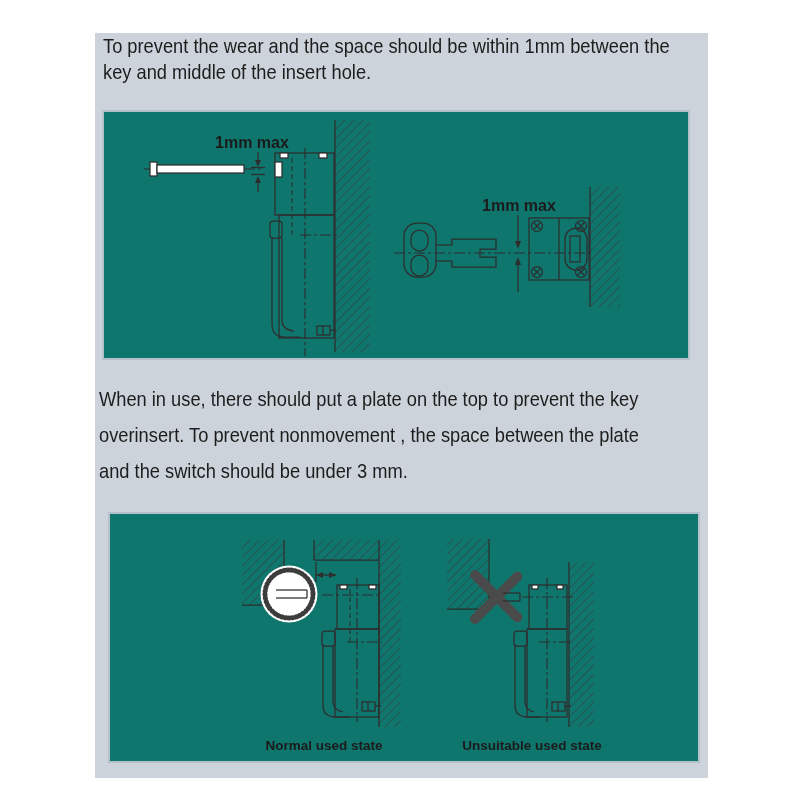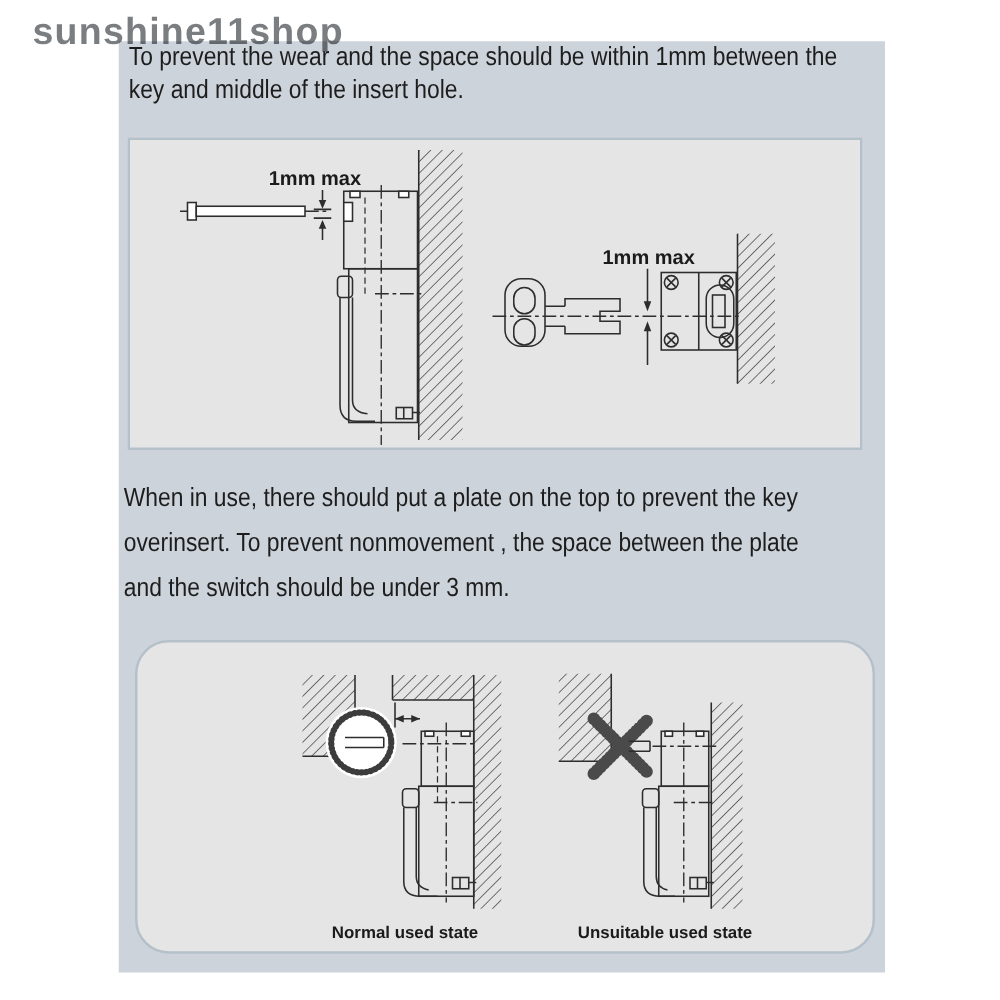--- a/index.html
+++ b/index.html
@@ -3,23 +3,23 @@
 <meta charset="utf-8">
 <style>
   html,body{margin:0;padding:0;background:#fff;}
   #stage{position:relative;width:724px;height:800px;background:#ffffff;overflow:hidden;
          font-family:"Liberation Sans",sans-serif;}
   #gray-panel{position:absolute;left:95px;top:33px;width:613px;height:745px;background:#ccd3da;}
   .instr{position:absolute;color:#1d1d1d;transform:scaleX(.87);transform-origin:left top;}
   .instr .ln{white-space:nowrap;}
   #instr1{left:103px;top:33px;font-size:21px;line-height:26px;}
   #instr2{left:99px;top:381px;font-size:21px;line-height:36px;}
-  .fig{position:absolute;background:#e5e5e5;border:2px solid #b5c1ca;box-sizing:border-box;}
+  .fig{position:absolute;background:#0f766e;border:2px solid #b5c1ca;box-sizing:border-box;}
   #fig1{left:102px;top:110px;width:588px;height:250px;}
-  #fig2{left:108px;top:512px;width:592px;height:251px;border-radius:27px;}
+  #fig2{left:108px;top:512px;width:592px;height:251px;}
   .fig svg{display:block;width:100%;height:100%;}
   #watermark{position:absolute;left:26px;top:9px;font-size:30px;font-weight:bold;
              color:#63676a;letter-spacing:1px;mix-blend-mode:multiply;opacity:.85;white-space:nowrap;}
   svg .ol{stroke:#2d2d2d;stroke-width:1.25;fill:none;}
   svg .olw{stroke:#2d2d2d;stroke-width:1.25;fill:#ffffff;}
   svg .dashdot{stroke:#2d2d2d;stroke-width:1.1;fill:none;stroke-dasharray:11 3 3 3;}
   svg .hidden{stroke:#2d2d2d;stroke-width:1;fill:none;stroke-dasharray:5 3;}
   svg .arrow{fill:#2d2d2d;stroke:none;}
   svg .dimlabel{font-family:"Liberation Sans",sans-serif;font-size:16px;font-weight:bold;fill:#1b1b1b;}
   svg .caption{font-family:"Liberation Sans",sans-serif;font-size:13.5px;font-weight:bold;fill:#1b1b1b;}
@@ -234,14 +234,13 @@
         </g>
 
         <rect x="459" y="48" width="25" height="165" fill="url(#h2)"></rect>
         <line class="ol" x1="459" y1="48" x2="459" y2="213"></line>
 
         <text class="caption" x="422" y="236" text-anchor="middle">Unsuitable used state</text>
       </g>
     </svg>
   </div>
 
-  <div id="watermark">sunshine11shop</div>
 </div>
 
 </body></html>

